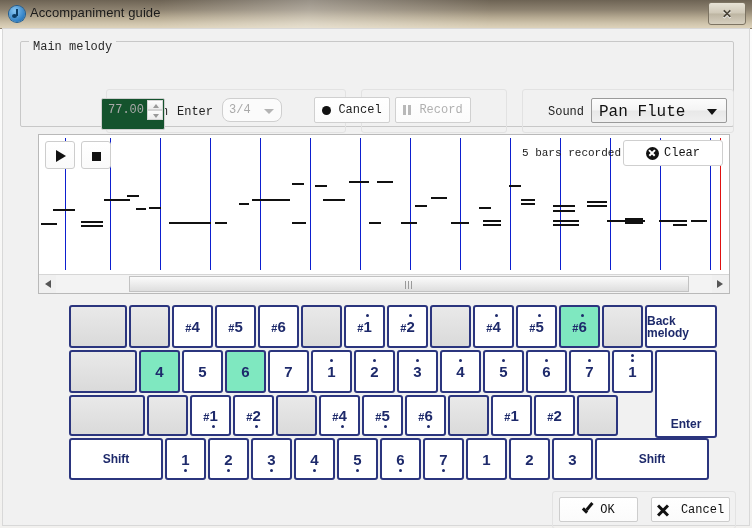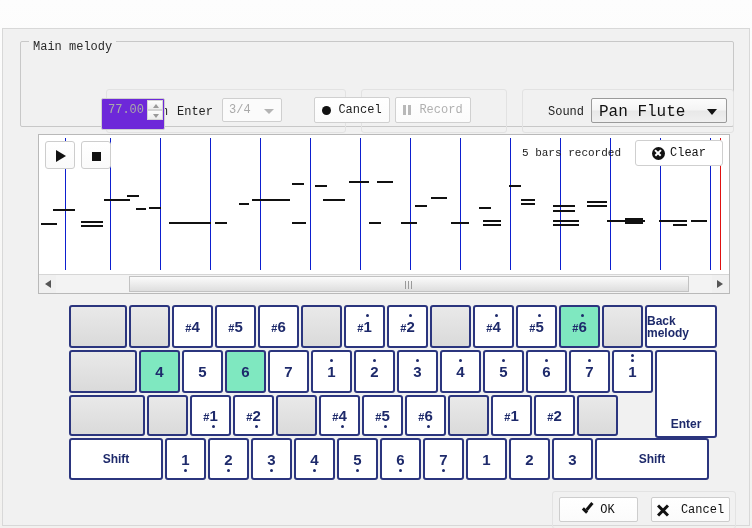--- a/index.html
+++ b/index.html
@@ -78,21 +78,21 @@
   .lbl{
     position:absolute;font-family:"Liberation Mono", monospace;font-size:12px;color:#222;
   }
   .lbl-bpm{left:143px;top:76px;}
   .lbl-beat{left:174px;top:76px;}
   .lbl-sound{left:545px;top:76px;}
 
   
   .spin{
     position:absolute;left:98px;top:69px;width:64px;height:32px;
-    border:1px solid #cfcfcf;background:#6d28d9;box-sizing:border-box;border-radius:2px;
+    border:1px solid #cfcfcf;background:#14532d;box-sizing:border-box;border-radius:2px;
   }
   .spin-val{
     position:absolute;left:6px;top:4px;font-family:"Liberation Mono", monospace;
     font-size:12px;color:#a9a9a9;
   }
   .spin-btns{
     position:absolute;right:1px;top:1px;width:16px;height:20px;
   }
   .spin-up,.spin-dn{
     position:absolute;left:0;width:16px;height:10px;
@@ -104,21 +104,21 @@
   .spin-up:after,.spin-dn:after{
     content:"";position:absolute;left:5px;width:0;height:0;
     border-left:3px solid transparent;border-right:3px solid transparent;
   }
   .spin-up:after{top:3px;border-bottom:4px solid #9a9a9a;}
   .spin-dn:after{top:3px;border-top:4px solid #9a9a9a;}
 
   
   .combo-beat{
     position:absolute;left:219px;top:69px;width:60px;height:24px;
-    border:1px solid #cfcfcf;background:#fbfbfb;box-sizing:border-box;border-radius:2px;
+    border:1px solid #cfcfcf;background:#fbfbfb;box-sizing:border-box;border-radius:8px;
   }
   .combo-beat .cval{
     position:absolute;left:6px;top:4px;font-family:"Liberation Mono", monospace;
     font-size:12px;color:#a9a9a9;
   }
   .combo-beat .arr{
     position:absolute;right:7px;top:10px;width:0;height:0;
     border-left:5px solid transparent;border-right:5px solid transparent;border-top:5px solid #b4b4b4;
   }
 
@@ -178,21 +178,21 @@
   .tbtn.stop{left:36px;}
   .ic-play{position:absolute;left:10px;top:8px;width:0;height:0;
     border-top:6px solid transparent;border-bottom:6px solid transparent;border-left:10px solid #111;}
   .ic-stop{position:absolute;left:10px;top:10px;width:9px;height:9px;background:#111;}
 
   .bars-label{
     position:absolute;right:108px;top:12px;
     font-family:"Liberation Mono", monospace;font-size:11px;color:#1b1b1b;white-space:nowrap;
   }
   .btn-clear{
-    position:absolute;right:6px;top:5px;width:88px;height:26px;
+    position:absolute;right:6px;top:5px;width:100px;height:26px;
     border:1px solid #cfcfcf;border-radius:3px;background:#ffffff;
     display:flex;align-items:center;justify-content:center;gap:5px;
     font-family:"Liberation Mono", monospace;font-size:12px;color:#111;cursor:pointer;box-sizing:border-box;
   }
   .ic-clearx{
     width:13px;height:13px;border-radius:50%;background:#111;position:relative;display:inline-block;
   }
   .ic-clearx:before,.ic-clearx:after{
     content:"";position:absolute;left:2.5px;top:5.7px;width:8px;height:1.6px;background:#fff;
   }
@@ -270,20 +270,28 @@
   .ic-xmark{display:inline-block;width:12px;height:12px;position:relative;}
   .ic-xmark:before,.ic-xmark:after{content:"";position:absolute;left:-1px;top:5px;width:14px;height:3px;background:#111;}
   .ic-xmark:before{transform:rotate(45deg);}
   .ic-xmark:after{transform:rotate(-45deg);}
 </style>
 </head>
 <body>
 
 <div class="window">
 
+  <div class="titlebar">
+    <div class="gloss"></div>
+    <div class="win-icon"></div>
+    <div class="win-title">Accompaniment guide</div>
+    <div class="btn-close">
+      <div class="x">✕</div>
+    </div>
+  </div>
 
   <div class="client">
 
     <div class="groupbox"></div>
     <div class="groupbox-title">Main melody</div>
 
     <div class="subpanel sp1"></div>
     <div class="subpanel sp2"></div>
     <div class="subpanel sp3"></div>
 

